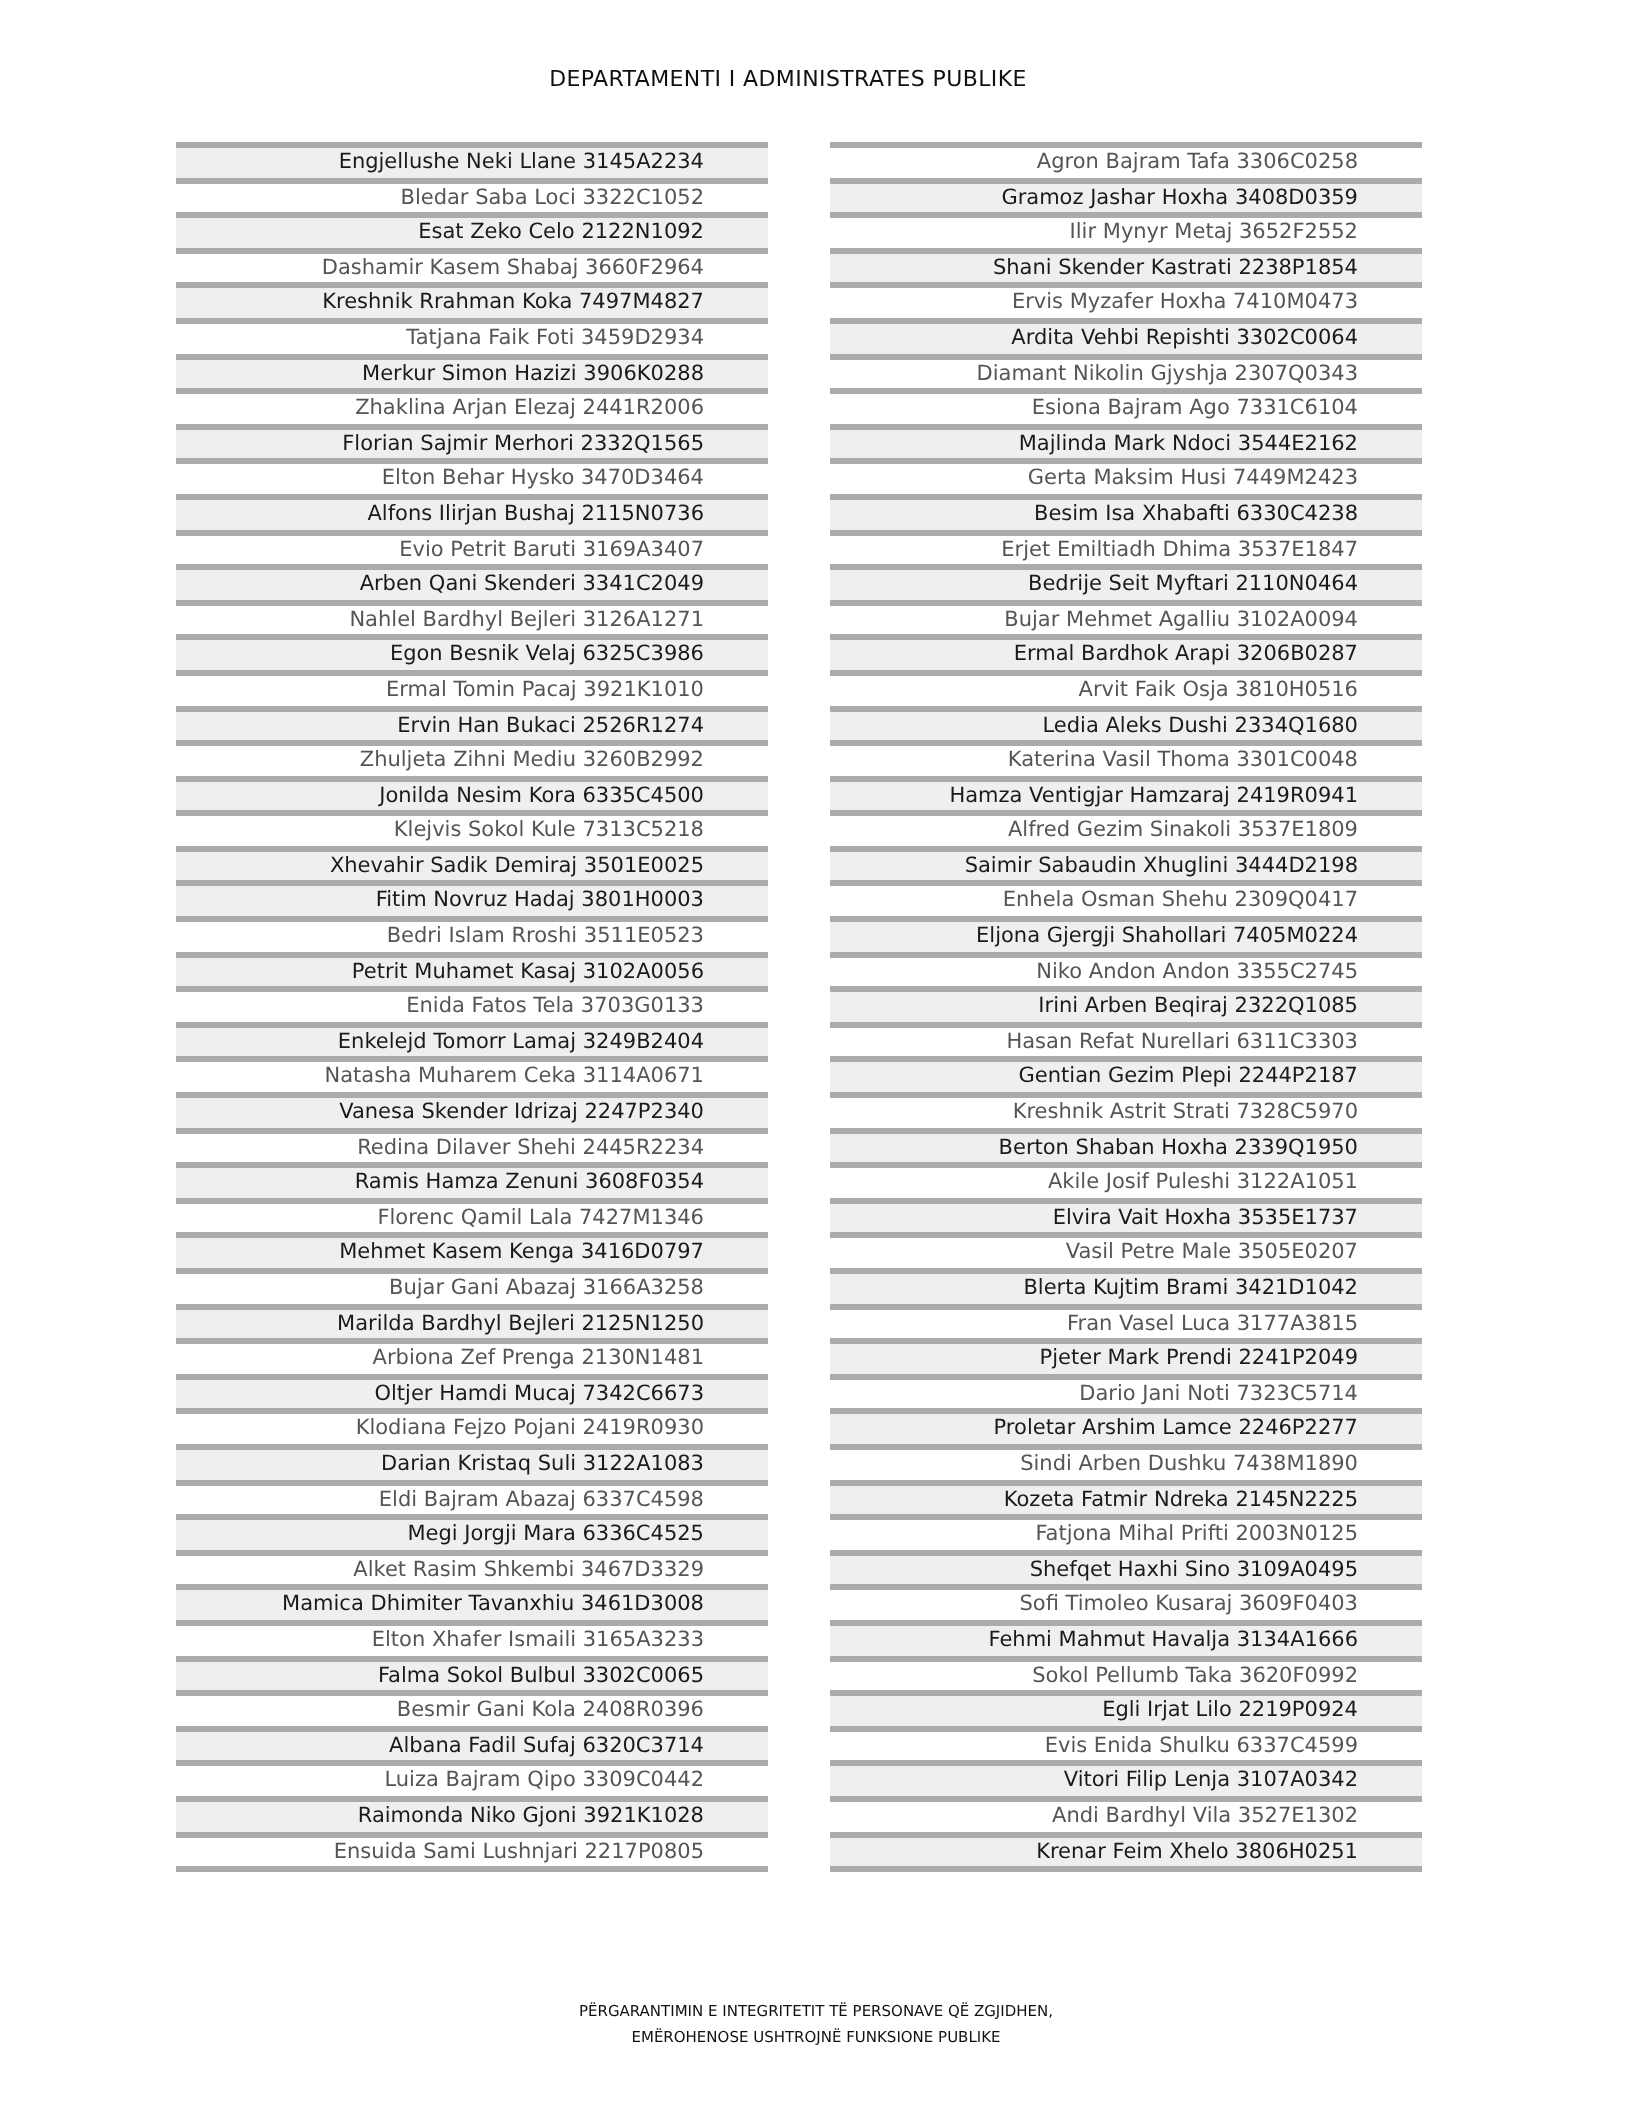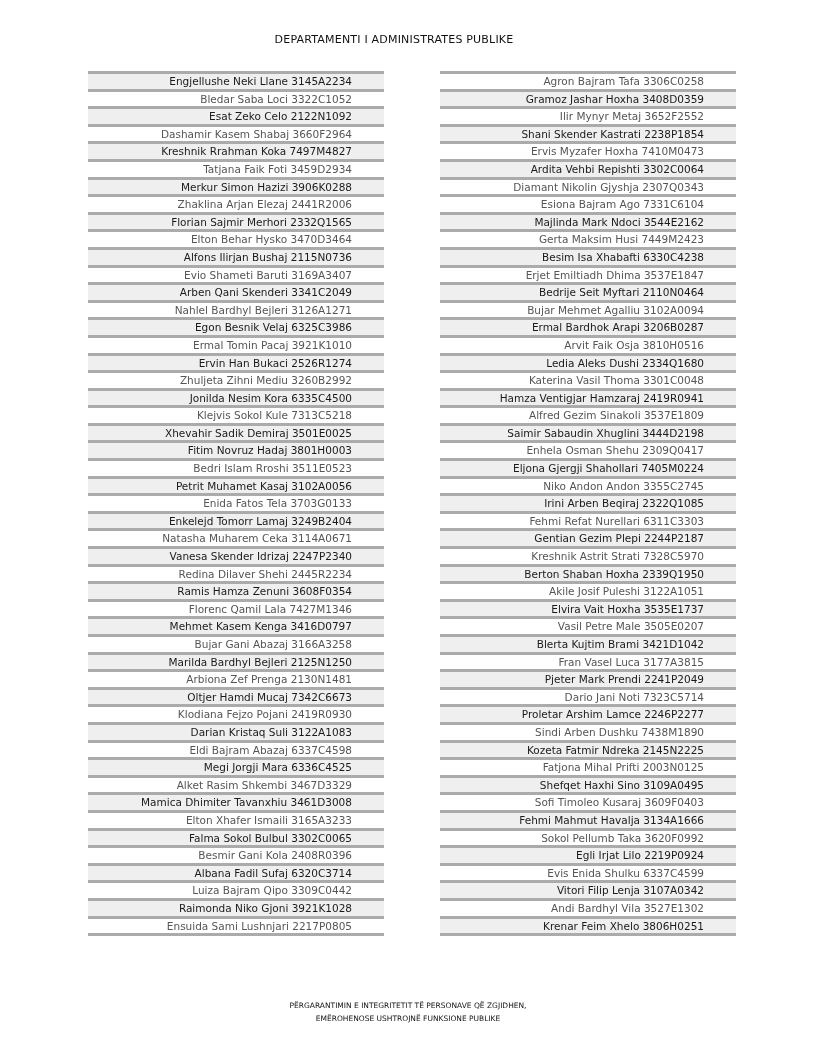--- a/index.html
+++ b/index.html
@@ -2,21 +2,21 @@
 <html><head>
 <meta charset="utf-8">
 <style>
   html, body { margin: 0; padding: 0; background: #ffffff; }
   body { width: 816px; height: 1056px; position: relative; overflow: hidden;
          font-family: "DejaVu Sans", sans-serif; color: #222; }
   .page-title { position: absolute; top: 33px; left: 0; width: 788px; text-align: center;
                 font-size: 11px; letter-spacing: 0.2px; color: #111; }
   .col { position: absolute; top: 71px; width: 296px; }
   .col-left { left: 88px; }
-  .col-right { left: 440px; }
+  .col-right { left: 415px; }
   .row { height: 17.6px; border-top: 3px solid #ababab; box-sizing: border-box;
          text-align: right; padding-right: 32px; font-size: 10.5px; line-height: 14px;
          white-space: nowrap; }
   .row.odd { background: #efefef; color: #1a1a1a; }
   .row.even { background: #ffffff; color: #555; }
   .col-end { height: 0; border-top: 3px solid #ababab; }
   .footer { position: absolute; top: 999px; left: 0; width: 816px; text-align: center;
             font-size: 7.5px; line-height: 13px; color: #111; }
 </style>
 </head>
@@ -29,21 +29,21 @@
     <div class="row even">Bledar Saba Loci 3322C1052</div>
     <div class="row odd">Esat Zeko Celo 2122N1092</div>
     <div class="row even">Dashamir Kasem Shabaj 3660F2964</div>
     <div class="row odd">Kreshnik Rrahman Koka 7497M4827</div>
     <div class="row even">Tatjana Faik Foti 3459D2934</div>
     <div class="row odd">Merkur Simon Hazizi 3906K0288</div>
     <div class="row even">Zhaklina Arjan Elezaj 2441R2006</div>
     <div class="row odd">Florian Sajmir Merhori 2332Q1565</div>
     <div class="row even">Elton Behar Hysko 3470D3464</div>
     <div class="row odd">Alfons Ilirjan Bushaj 2115N0736</div>
-    <div class="row even">Evio Shameti Baruti 3169A3407</div>
+    <div class="row even">Evio Petrit Baruti 3169A3407</div>
     <div class="row odd">Arben Qani Skenderi 3341C2049</div>
     <div class="row even">Nahlel Bardhyl Bejleri 3126A1271</div>
     <div class="row odd">Egon Besnik Velaj 6325C3986</div>
     <div class="row even">Ermal Tomin Pacaj 3921K1010</div>
     <div class="row odd">Ervin Han Bukaci 2526R1274</div>
     <div class="row even">Zhuljeta Zihni Mediu 3260B2992</div>
     <div class="row odd">Jonilda Nesim Kora 6335C4500</div>
     <div class="row even">Klejvis Sokol Kule 7313C5218</div>
     <div class="row odd">Xhevahir Sadik Demiraj 3501E0025</div>
     <div class="row odd">Fitim Novruz Hadaj 3801H0003</div>
@@ -95,21 +95,21 @@
     <div class="row even">Arvit Faik Osja 3810H0516</div>
     <div class="row odd">Ledia Aleks Dushi 2334Q1680</div>
     <div class="row even">Katerina Vasil Thoma 3301C0048</div>
     <div class="row odd">Hamza Ventigjar Hamzaraj 2419R0941</div>
     <div class="row even">Alfred Gezim Sinakoli 3537E1809</div>
     <div class="row odd">Saimir Sabaudin Xhuglini 3444D2198</div>
     <div class="row even">Enhela Osman Shehu 2309Q0417</div>
     <div class="row odd">Eljona Gjergji Shahollari 7405M0224</div>
     <div class="row even">Niko Andon Andon 3355C2745</div>
     <div class="row odd">Irini Arben Beqiraj 2322Q1085</div>
-    <div class="row even">Fehmi Refat Nurellari 6311C3303</div>
+    <div class="row even">Hasan Refat Nurellari 6311C3303</div>
     <div class="row odd">Gentian Gezim Plepi 2244P2187</div>
     <div class="row even">Kreshnik Astrit Strati 7328C5970</div>
     <div class="row odd">Berton Shaban Hoxha 2339Q1950</div>
     <div class="row even">Akile Josif Puleshi 3122A1051</div>
     <div class="row odd">Elvira Vait Hoxha 3535E1737</div>
     <div class="row even">Vasil Petre Male 3505E0207</div>
     <div class="row odd">Blerta Kujtim Brami 3421D1042</div>
     <div class="row even">Fran Vasel Luca 3177A3815</div>
     <div class="row odd">Pjeter Mark Prendi 2241P2049</div>
     <div class="row even">Dario Jani Noti 7323C5714</div>

